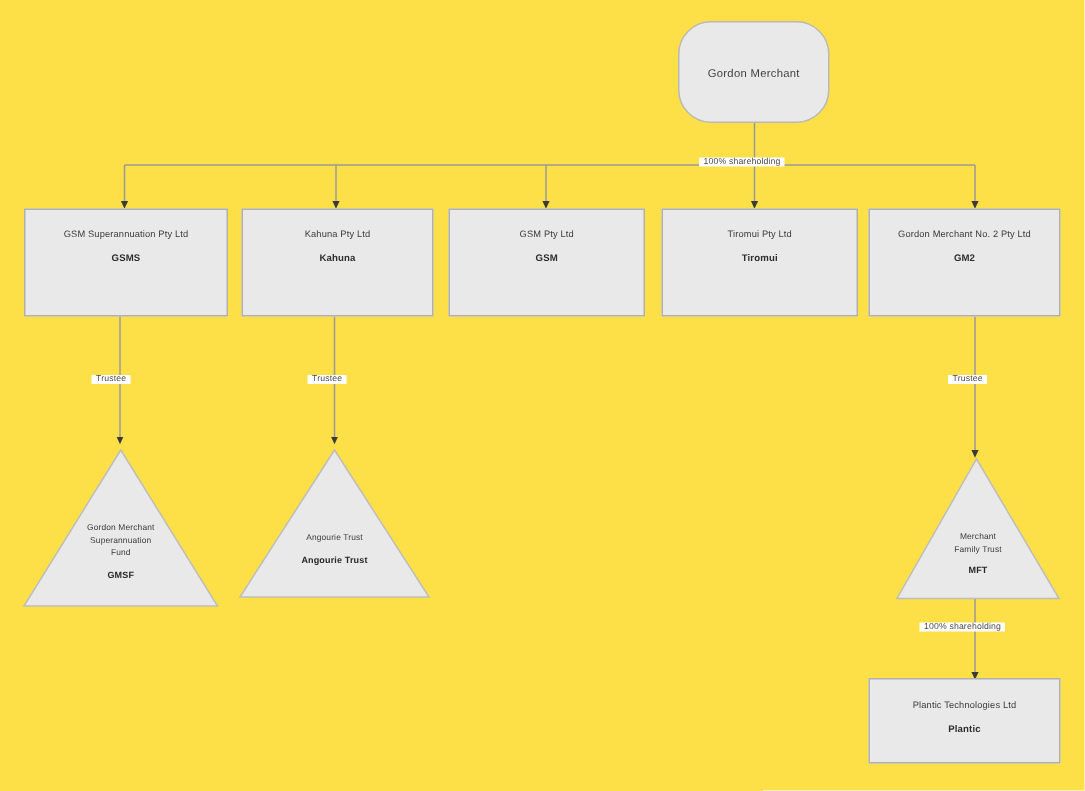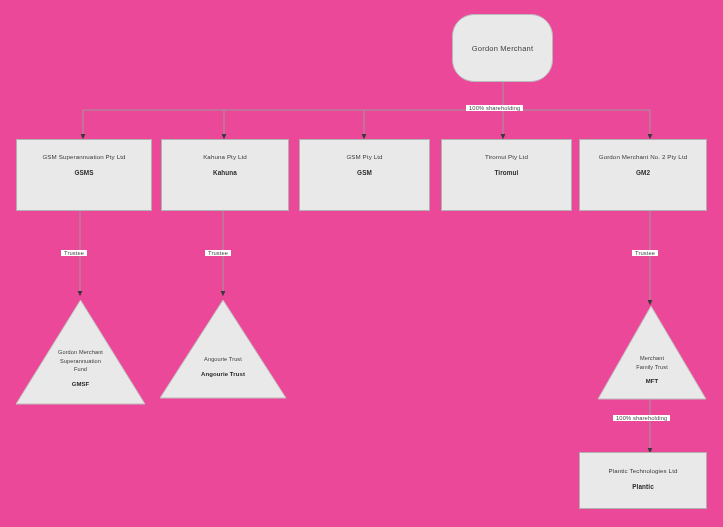--- a/index.html
+++ b/index.html
@@ -4,21 +4,21 @@
 <style>
   html, body {
     margin: 0;
     padding: 0;
     background: #ffffff;
   }
   #canvas {
     position: relative;
     width: 723px;
     height: 527px;
-    background: #ec4899;
+    background: #fde047;
     font-family: "Liberation Sans", sans-serif;
     overflow: hidden;
   }
   svg.layer {
     position: absolute;
     left: 0;
     top: 0;
     width: 723px;
     height: 527px;
   }

